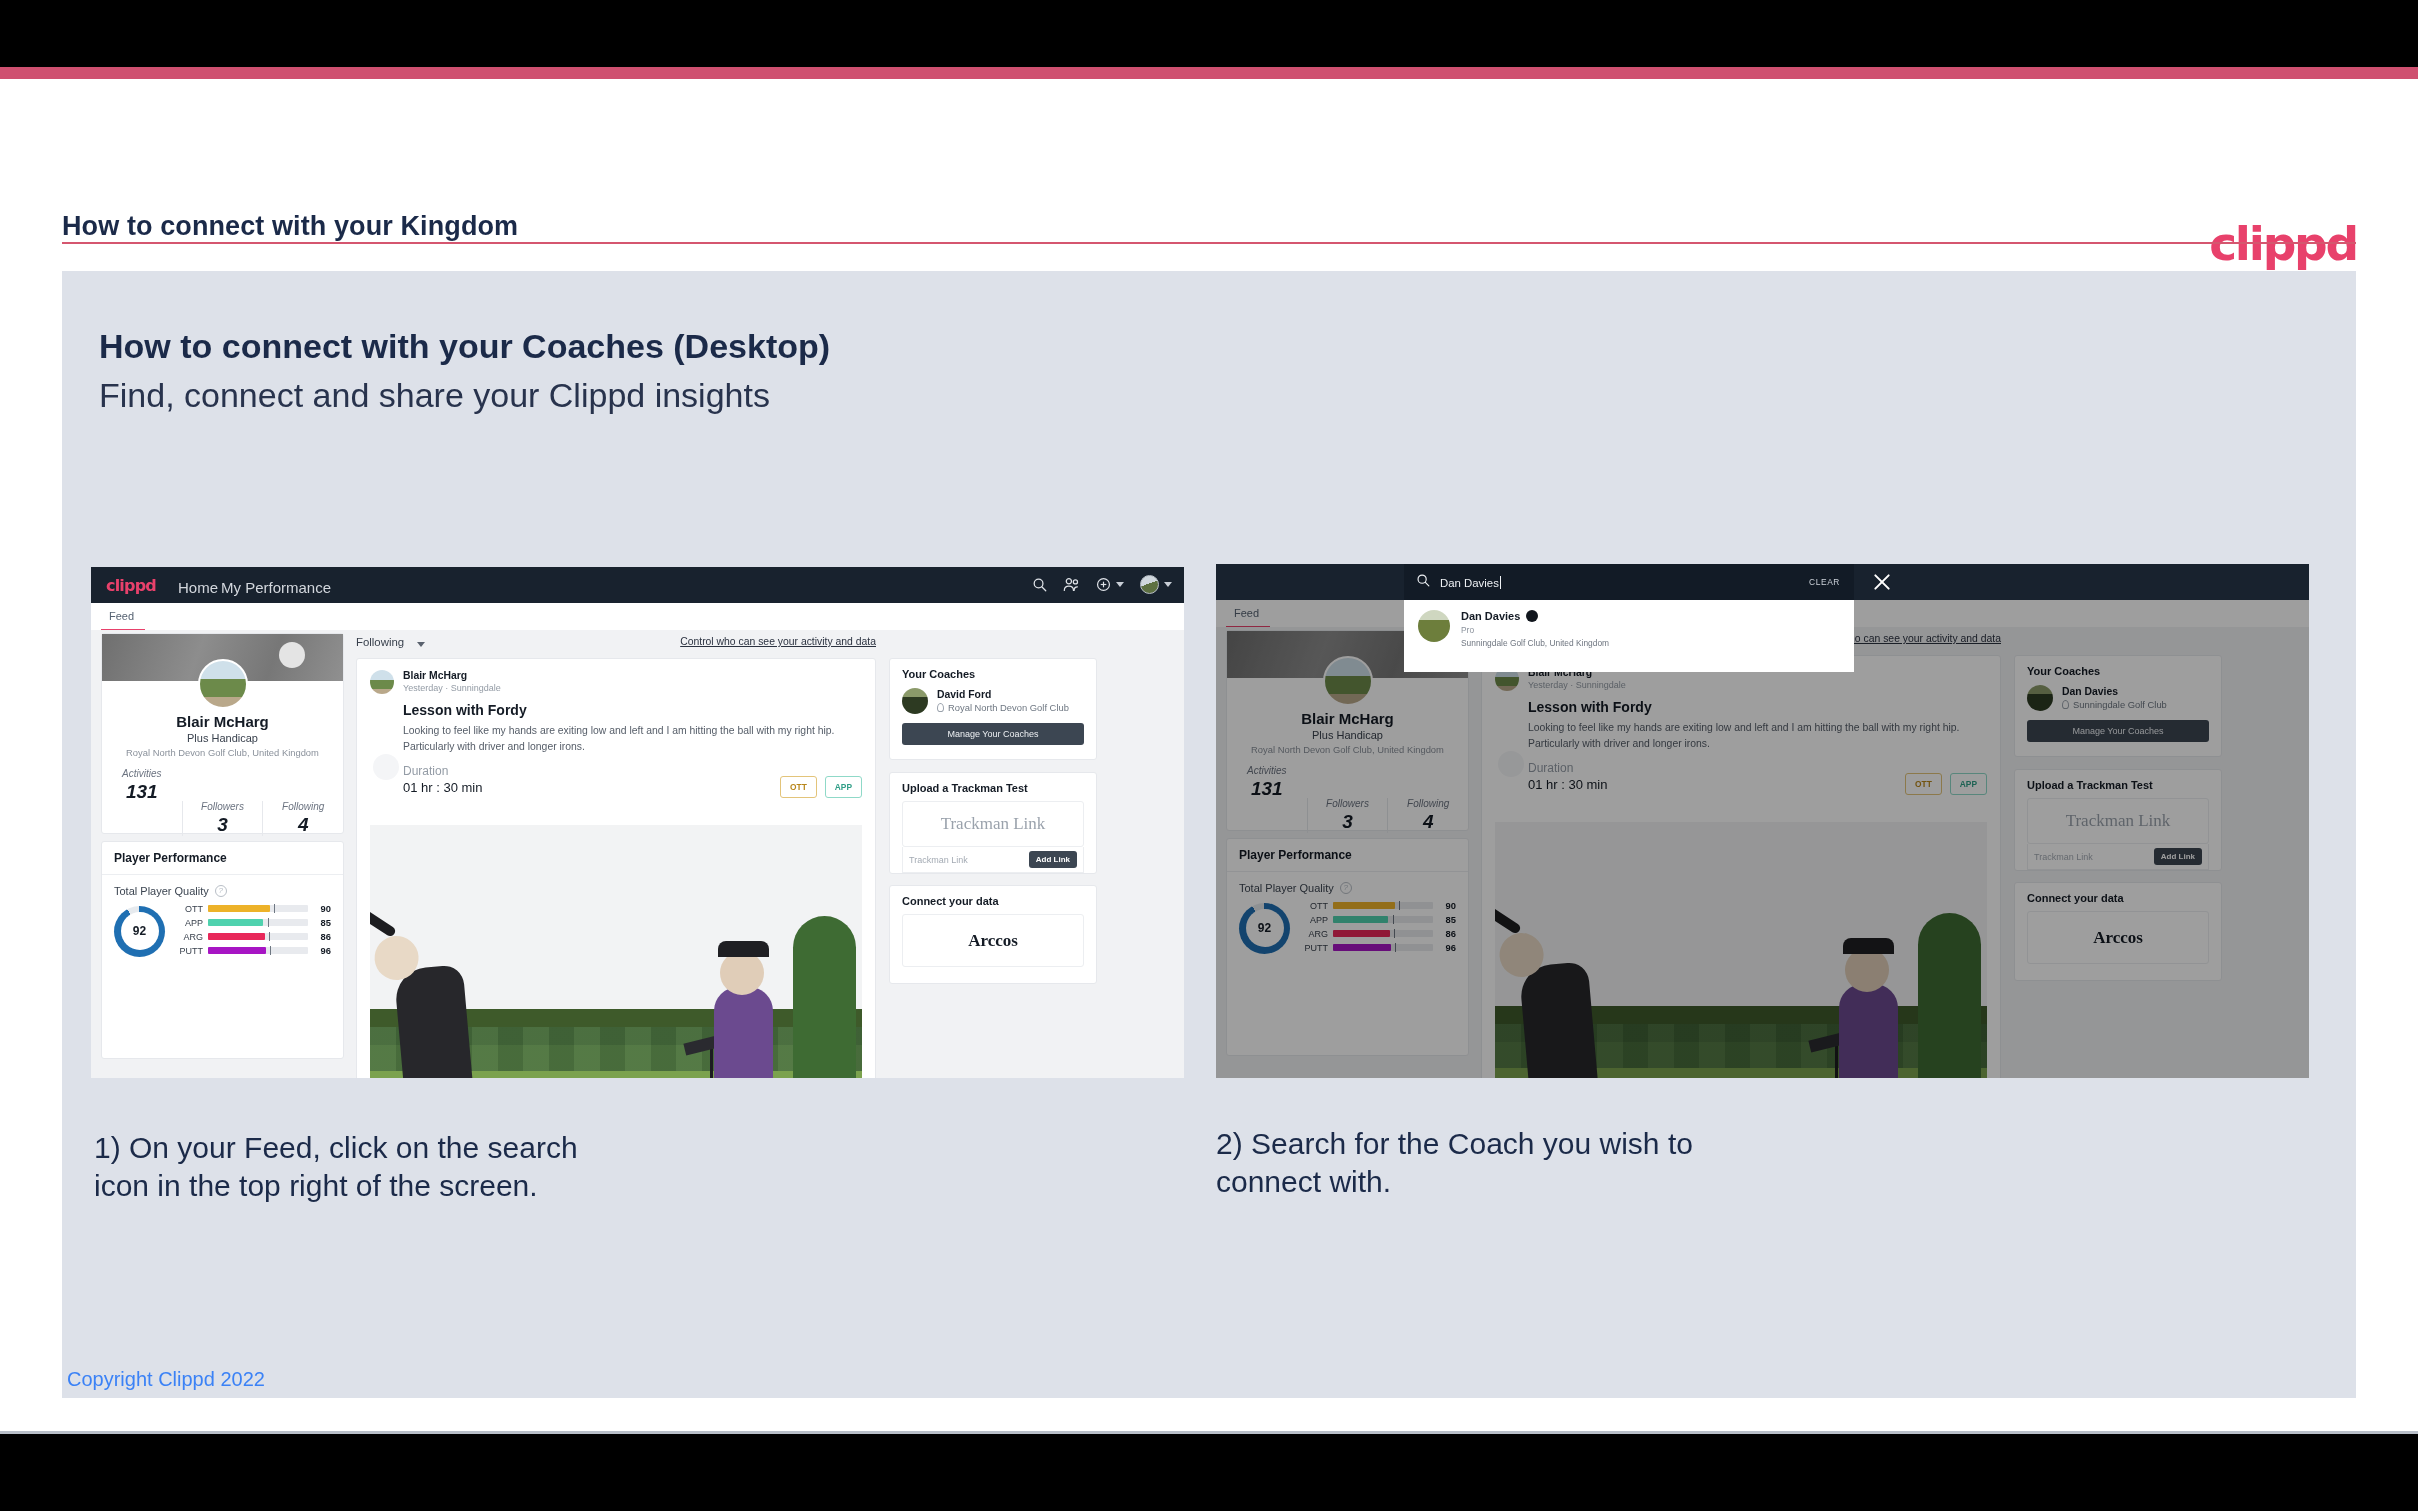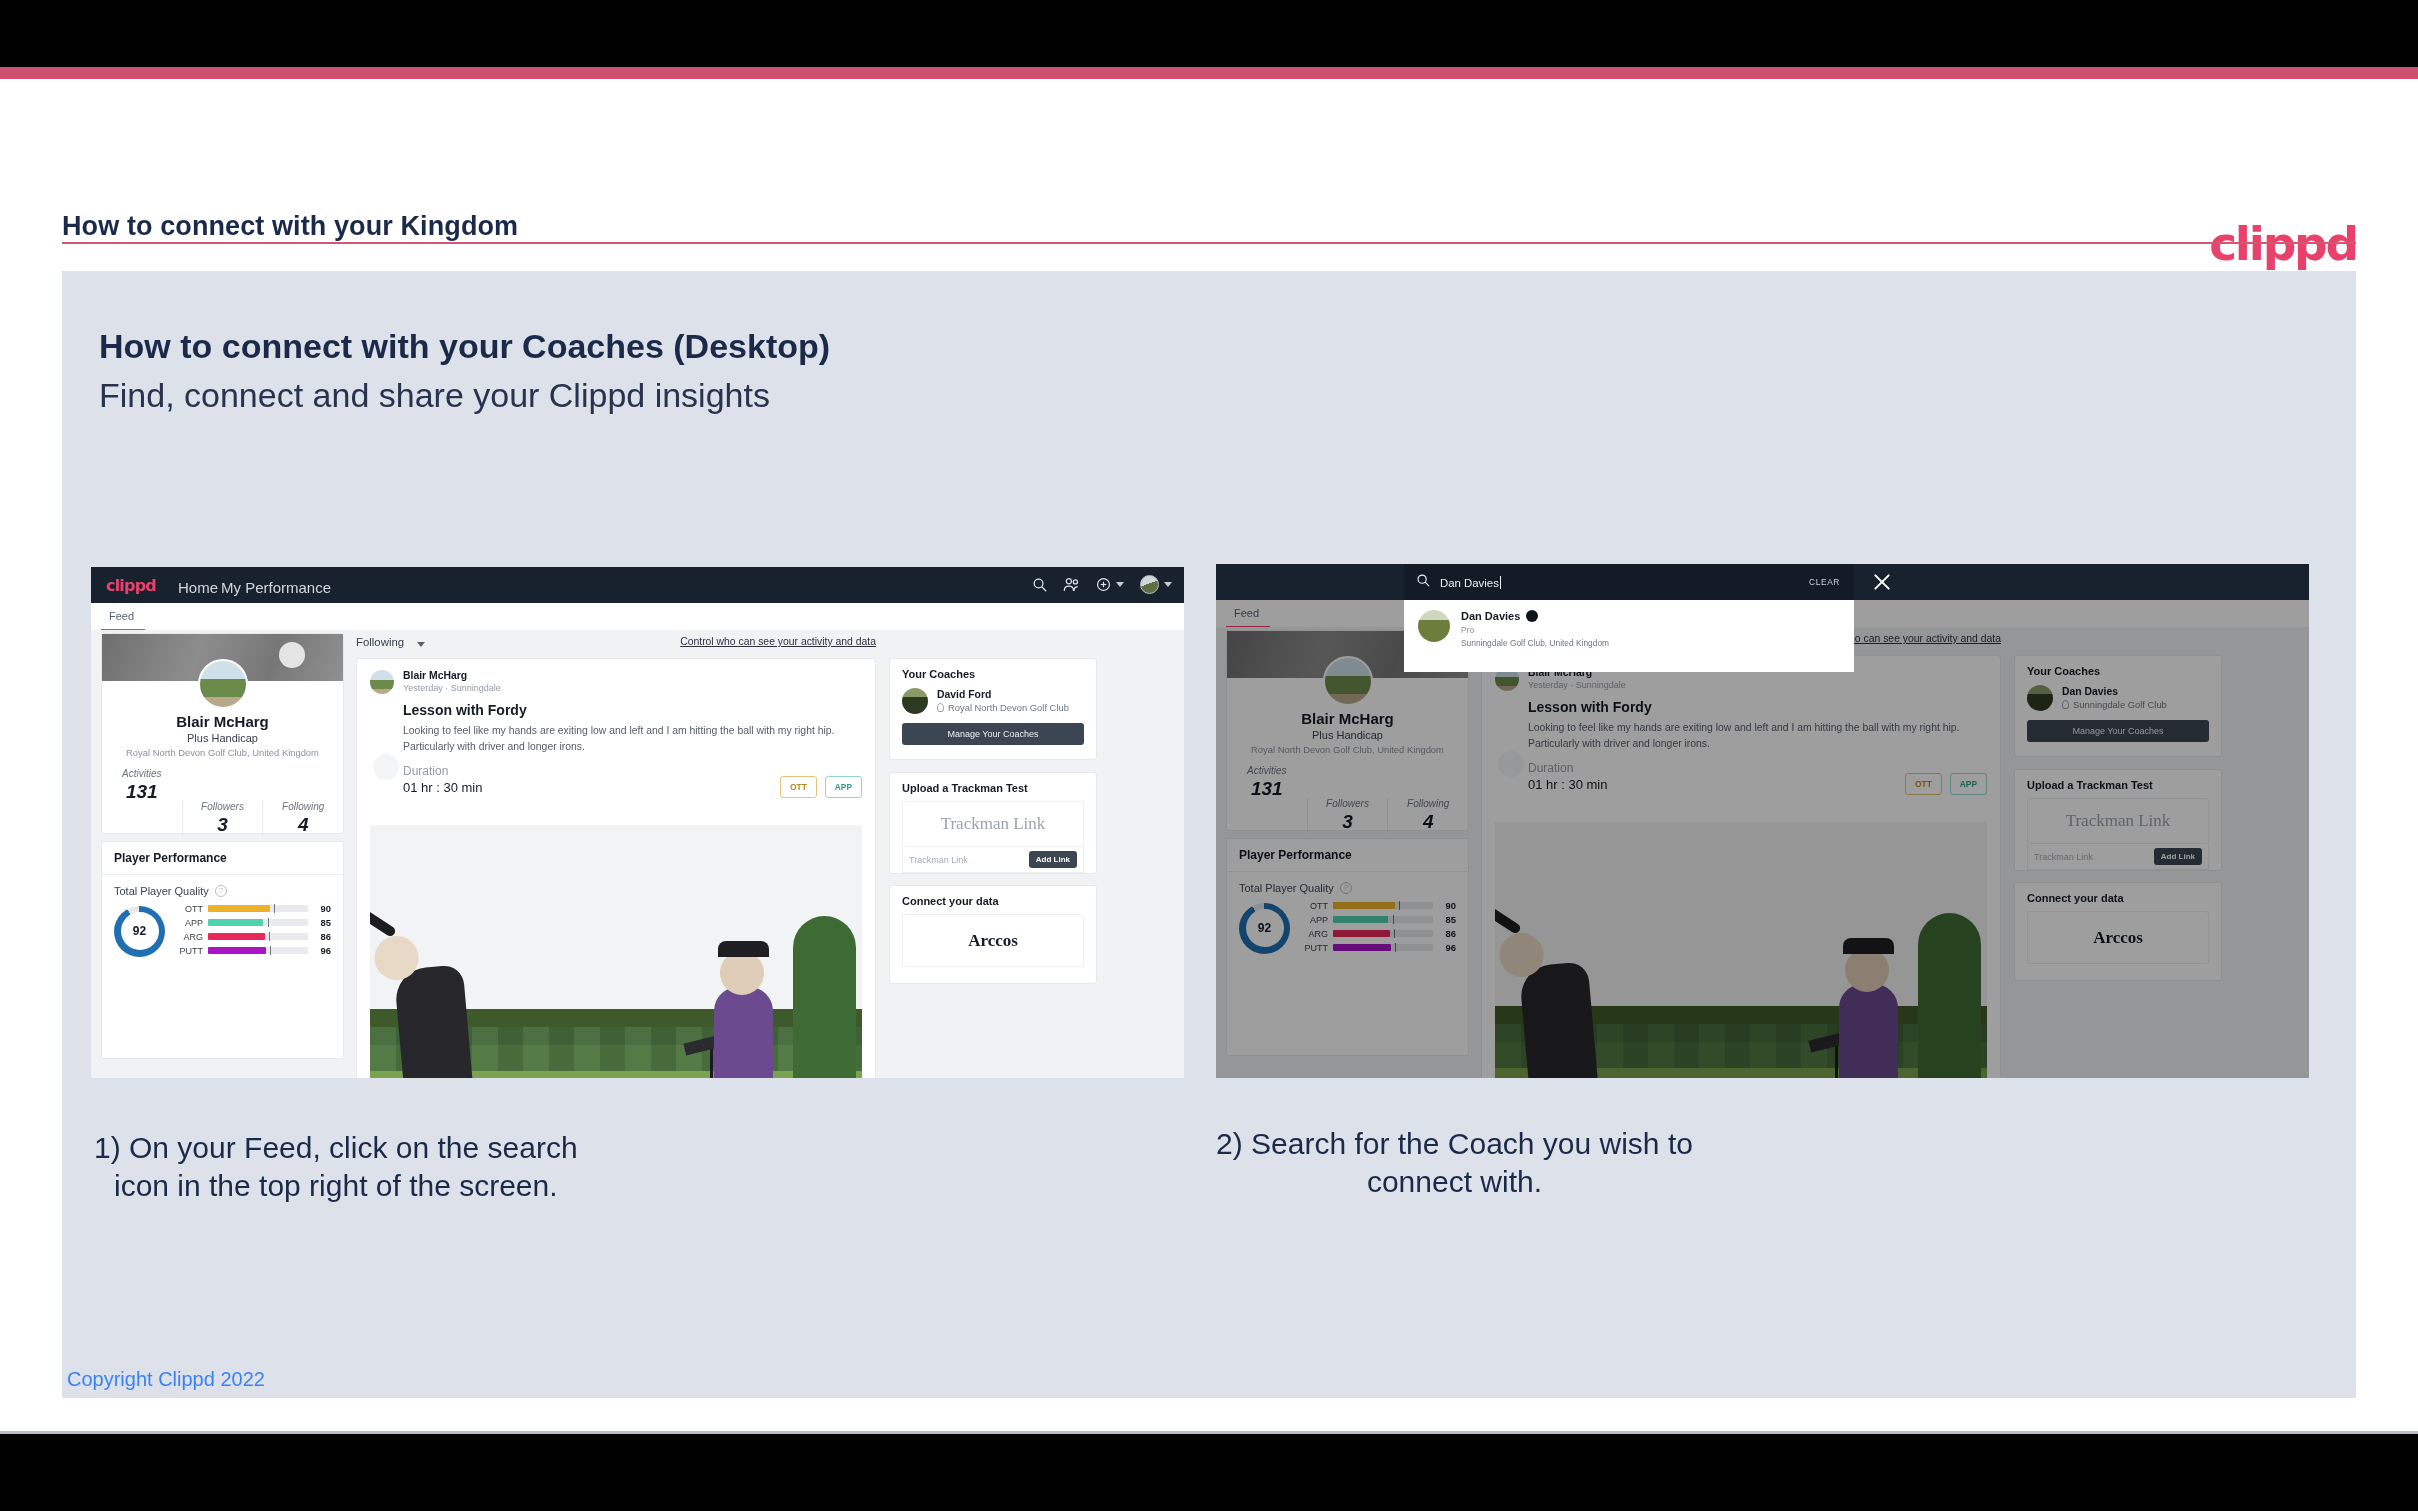--- a/index.html
+++ b/index.html
@@ -17,21 +17,21 @@
                 color:#1b2a49; letter-spacing:0.1px; }
   .logo       { position:absolute; right:62px; top:137px; font-size:47px; font-weight:bold;
                 color:#e8416b; letter-spacing:-2.2px; font-family:"DejaVu Sans", sans-serif; }
   .head-rule  { position:absolute; left:62px; top:242px; width:2294px; height:2px; background:#d5566f; }
 
   .panel      { position:absolute; left:62px; top:271px; width:2294px; height:1127px; background:#dde1e9; }
 
   .h1         { position:absolute; left:99px; top:327px; font-size:34px; font-weight:bold; color:#1b2a49; }
   .h2         { position:absolute; left:99px; top:376px; font-size:34px; font-weight:normal; color:#28334d; }
 
-  .cap        { position:absolute; font-size:30px; color:#1b2a49; line-height:1.27;text-align:center; }
+  .cap        { position:absolute; font-size:30px; color:#1b2a49; line-height:1.27; }
   .cap1       { left:94px;  top:1129px; }
   .cap2       { left:1216px;top:1125px; }
 
   .copyright  { position:absolute; left:67px; top:1368px; font-size:20px; color:#3b82f6; }
 
   
   .shot { position:absolute; overflow:hidden; background:#fff; }
   #shot1 { left:91px;  top:567px; width:1093px; height:511px; }
   #shot2 { left:1216px;top:564px; width:1093px; height:514px; }
 

